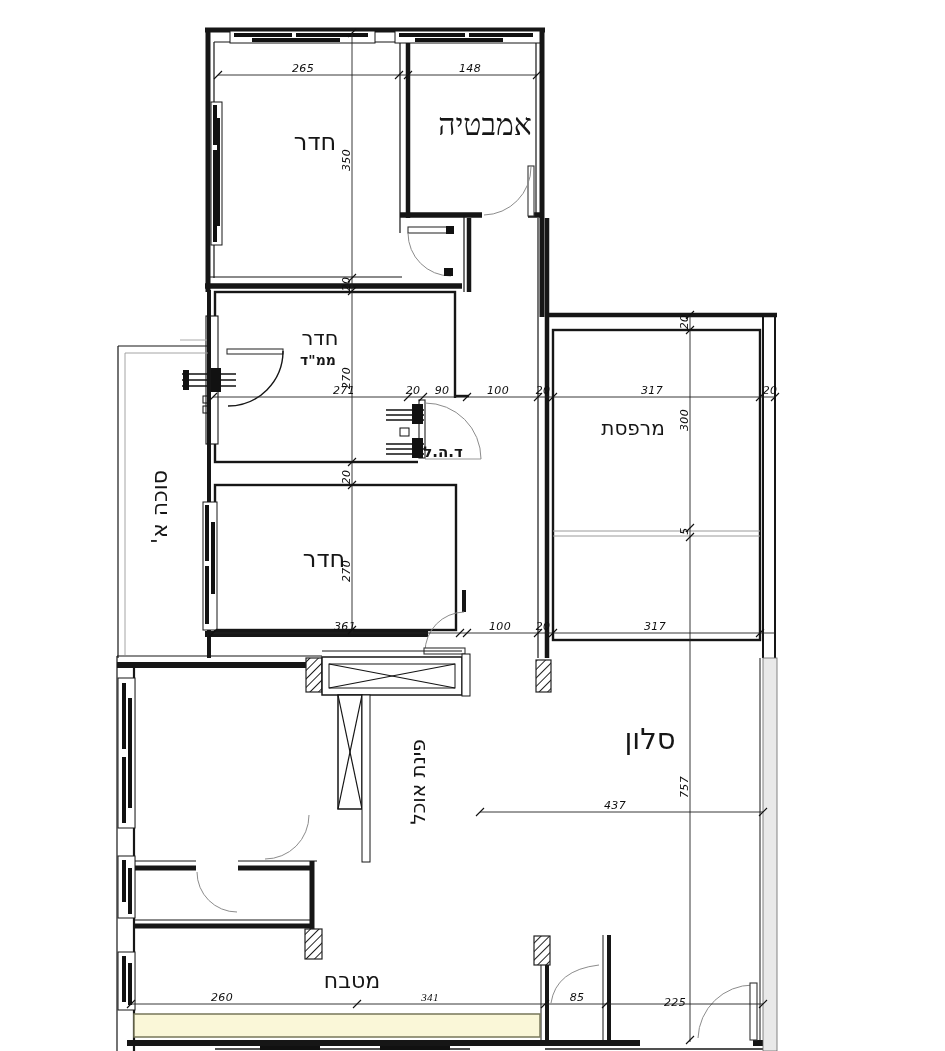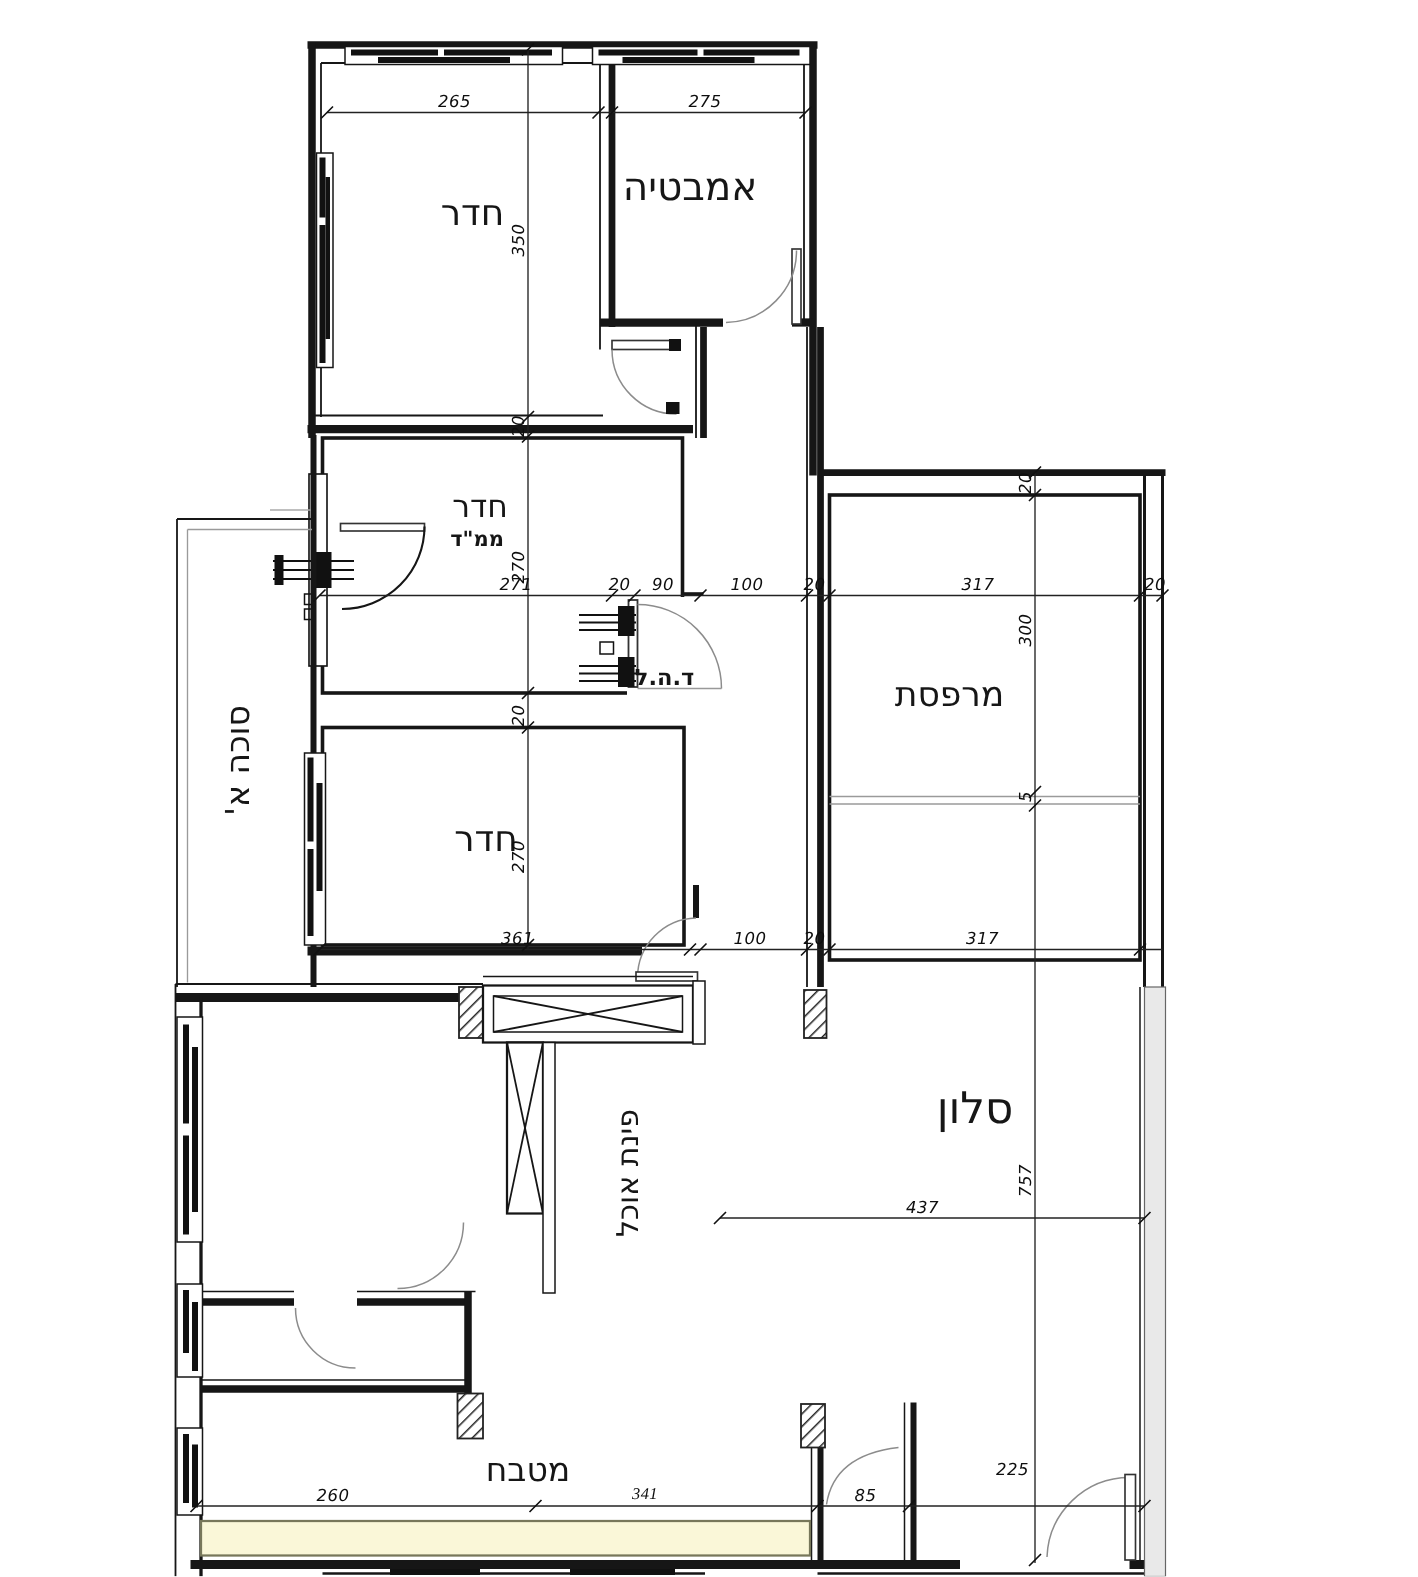--- a/index.html
+++ b/index.html
@@ -250,32 +250,32 @@
     <line x1="131" y1="1004" x2="763" y2="1004"></line>
     <line x1="480" y1="812" x2="763" y2="812"></line>
     <line x1="352" y1="33" x2="352" y2="633"></line>
     <line x1="690" y1="315" x2="690" y2="1042"></line>
   </g>
   <path stroke="#111" stroke-width="1.1" fill="none" d="M214,79l8,-8M395,79l8,-8M404,79l8,-8M533,79l8,-8M209,401l8,-8M404,401l8,-8M419,401l8,-8M463,401l8,-8M534,401l8,-8M549,401l8,-8M756,401l8,-8M771,401l8,-8M209,637l8,-8M456,637l8,-8M463,637l8,-8M534,637l8,-8M549,637l8,-8M756,637l8,-8M127,1008l8,-8M353,1008l8,-8M541,1008l8,-8M602,1008l8,-8M759,1008l8,-8M476,816l8,-8M759,816l8,-8M348,37l8,-8M348,282l8,-8M348,295l8,-8M348,466l8,-8M348,489l8,-8M348,634l8,-8M686,319l8,-8M686,334l8,-8M686,532l8,-8M686,541l8,-8M686,1044l8,-8"></path>
 </svg>
 
 <div id="labels">
       <div class="label" style="left: 315px; top: 142px; font-size: 24px;">חדר</div>
-      <div class="label" style="left: 460px; top: 125px; font-size: 26px;">אמבטיה</div>
+      <div class="label" style="left: 485px; top: 125px; font-size: 30px; font-family: Liberation Serif, serif;">אמבטיה</div>
       <div class="label" style="left: 320px; top: 338px; font-size: 21px;">חדר</div>
       <div class="label b" style="left: 318px; top: 360px; font-size: 14px;">ממ"ד</div>
-      <div class="label" style="left: 633px; top: 428px; font-size: 23px; margin-top: 36px;">מרפסת</div>
+      <div class="label" style="left: 633px; top: 428px; font-size: 20px;">מרפסת</div>
       <div class="label rot" style="left: 160px; top: 507px; font-size: 22px;">סוכה א'</div>
       <div class="label" style="left: 324px; top: 559px; font-size: 24px;">חדר</div>
       <div class="label rot" style="left: 418px; top: 782px; font-size: 20px;">פינת אוכל</div>
       <div class="label" style="left: 650px; top: 739px; font-size: 29px;">סלון</div>
       <div class="label" style="left: 352px; top: 981px; font-size: 22px;">מטבח</div>
       <div class="label b" style="left: 443px; top: 452px; font-size: 15px;">ד.ה.ל</div>
       <div class="dim" style="left: 303px; top: 68px;">265</div>
-      <div class="dim" style="left: 470px; top: 68px;">275</div>
+      <div class="dim" style="left: 470px; top: 68px;">148</div>
       <div class="dim rot" style="left: 346px; top: 160px;">350</div>
       <div class="dim rot" style="left: 346px; top: 284px;">20</div>
       <div class="dim" style="left: 310px; top: 390px; margin-left: 34px;">271</div>
       <div class="dim rot" style="left: 346px; top: 378px;">270</div>
       <div class="dim" style="left: 413px; top: 390px;">20</div>
       <div class="dim" style="left: 442px; top: 390px;">90</div>
       <div class="dim" style="left: 498px; top: 390px;">100</div>
       <div class="dim" style="left: 543px; top: 390px;">20</div>
       <div class="dim" style="left: 652px; top: 390px;">317</div>
       <div class="dim" style="left: 770px; top: 390px;">20</div>
@@ -286,15 +286,15 @@
       <div class="dim rot" style="left: 346px; top: 571px;">270</div>
       <div class="dim" style="left: 345px; top: 626px;">361</div>
       <div class="dim" style="left: 500px; top: 626px;">100</div>
       <div class="dim" style="left: 543px; top: 626px;">20</div>
       <div class="dim" style="left: 655px; top: 626px;">317</div>
       <div class="dim" style="left: 615px; top: 805px;">437</div>
       <div class="dim rot" style="left: 684px; top: 787px;">757</div>
       <div class="dim" style="left: 222px; top: 997px;">260</div>
       <div class="dim" style="left: 430px; top: 997px; font-family: Liberation Serif, serif;">341</div>
       <div class="dim" style="left: 577px; top: 997px;">85</div>
-      <div class="dim" style="left: 675px; top: 980px;">225</div>
+      <div class="dim" style="left: 675px; top: 1002px;">225</div>
     </div>
 </div>
 
 </body></html>

